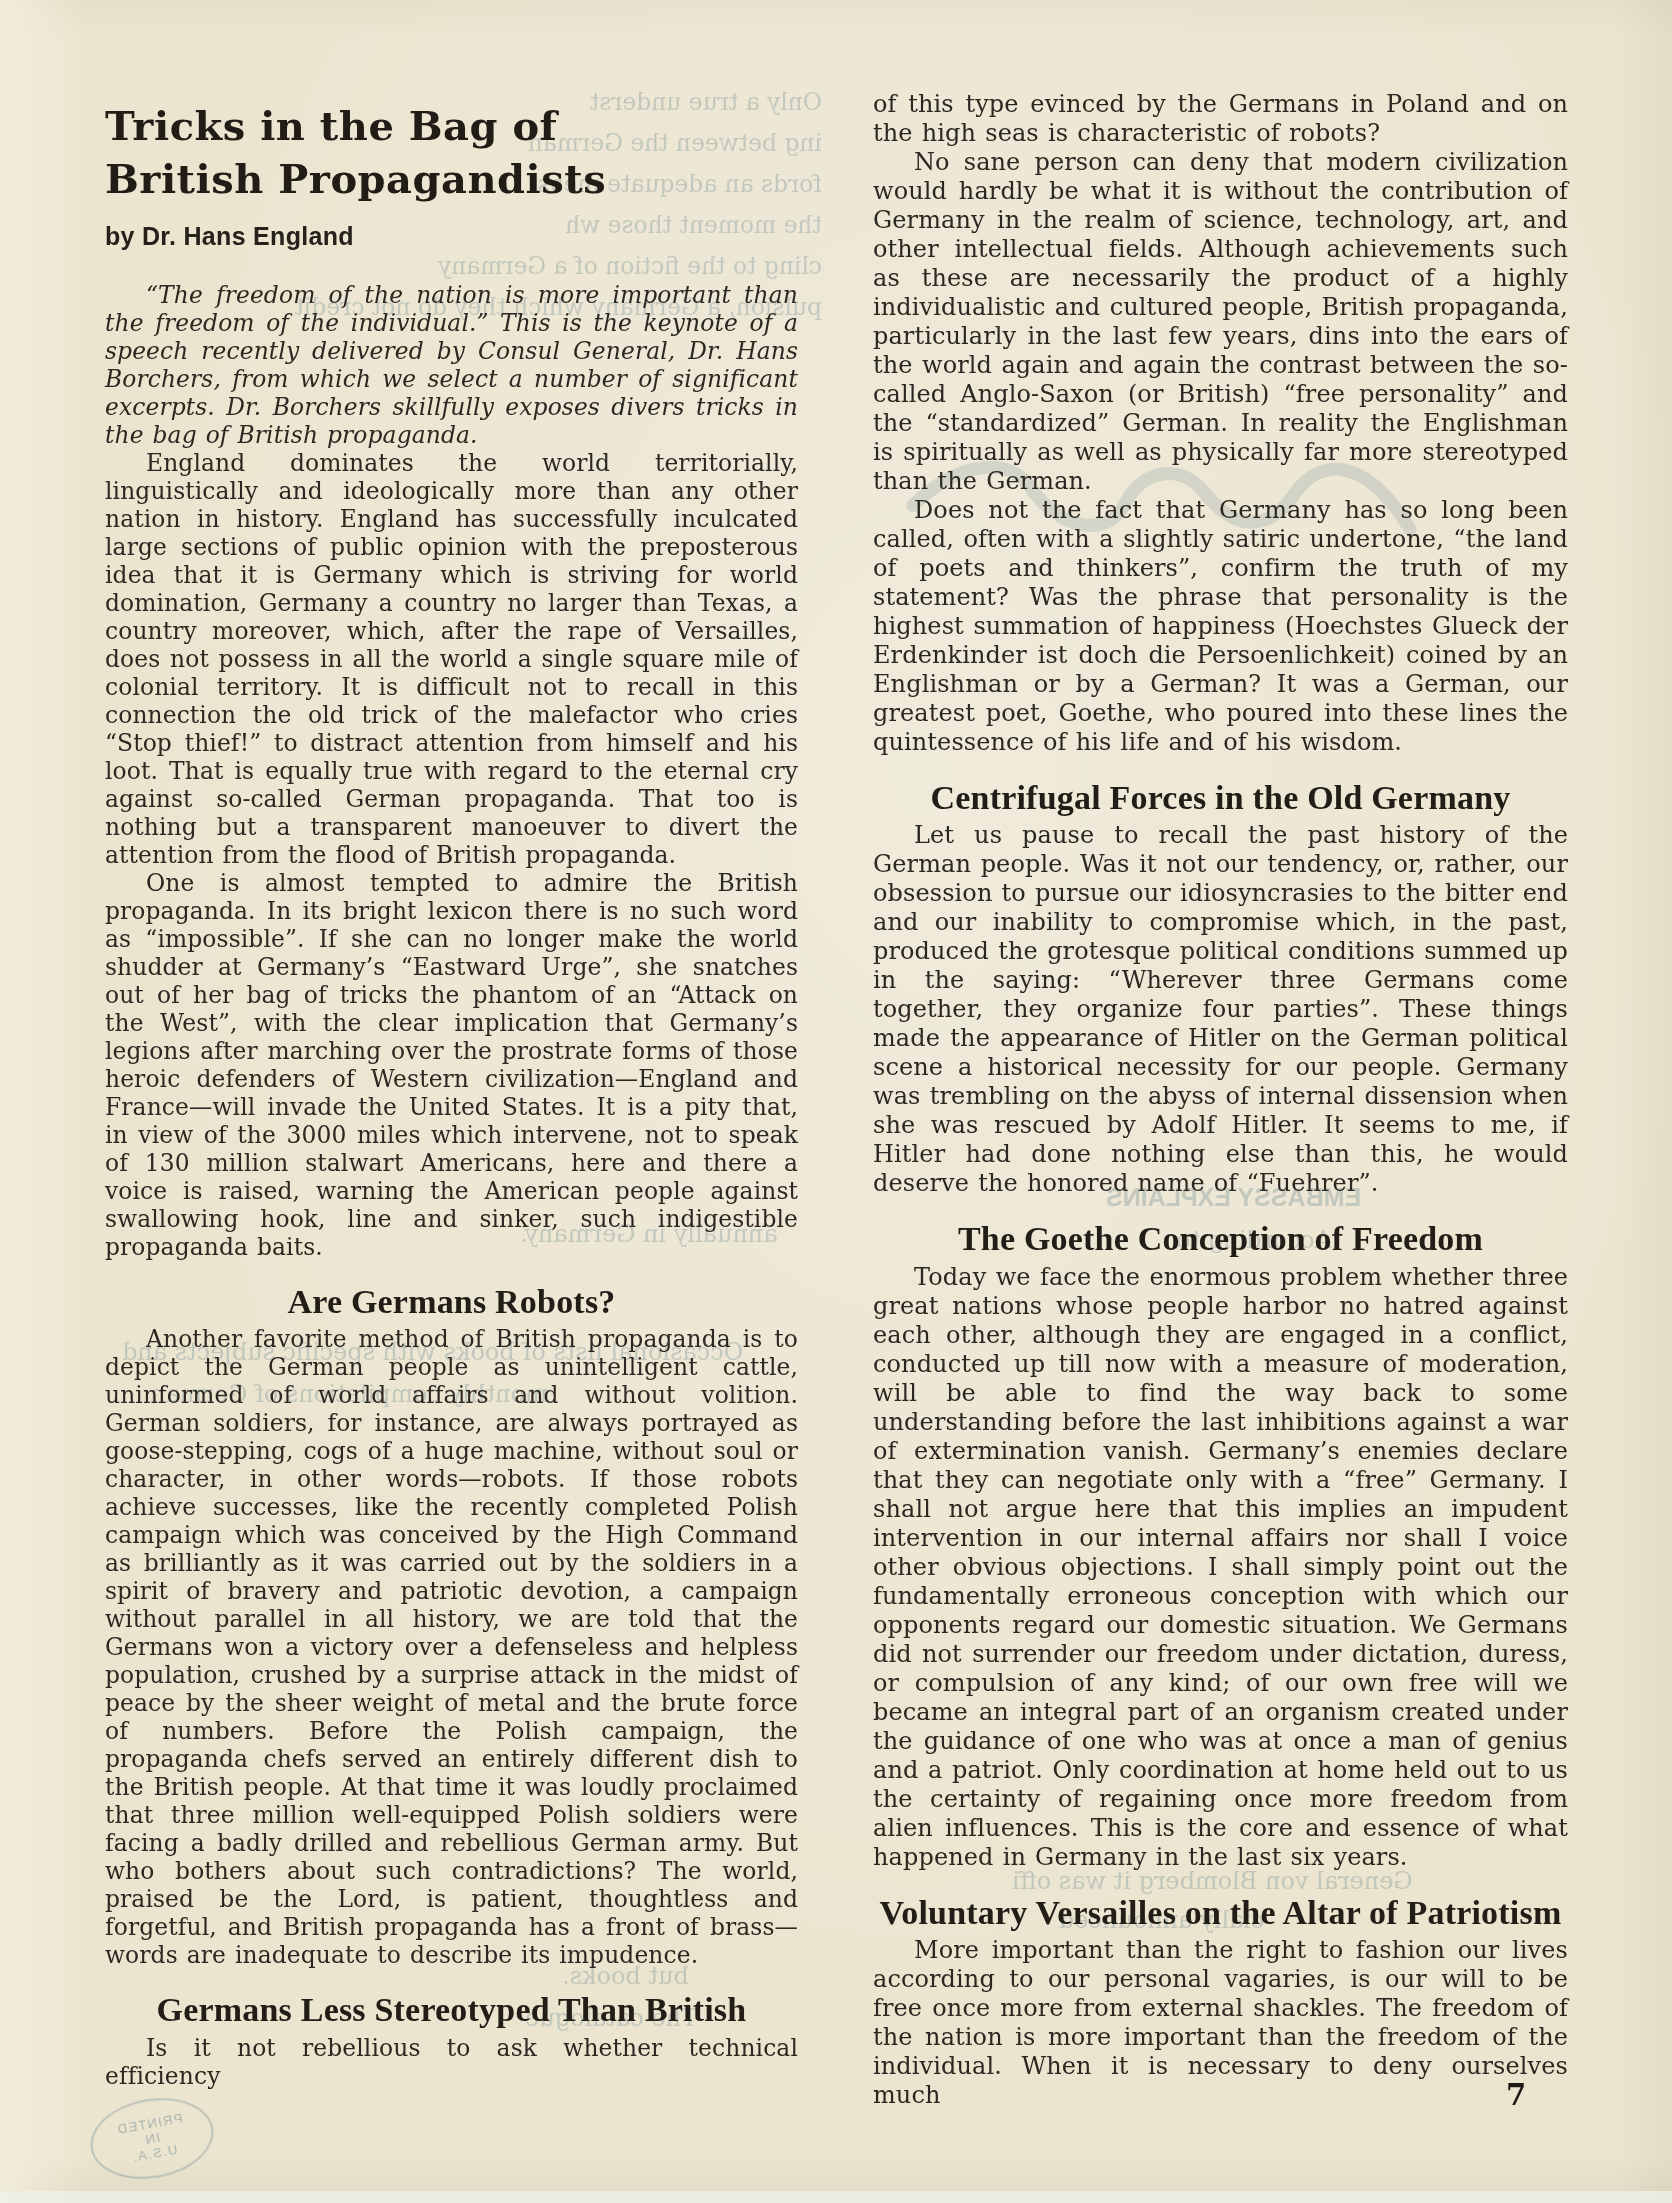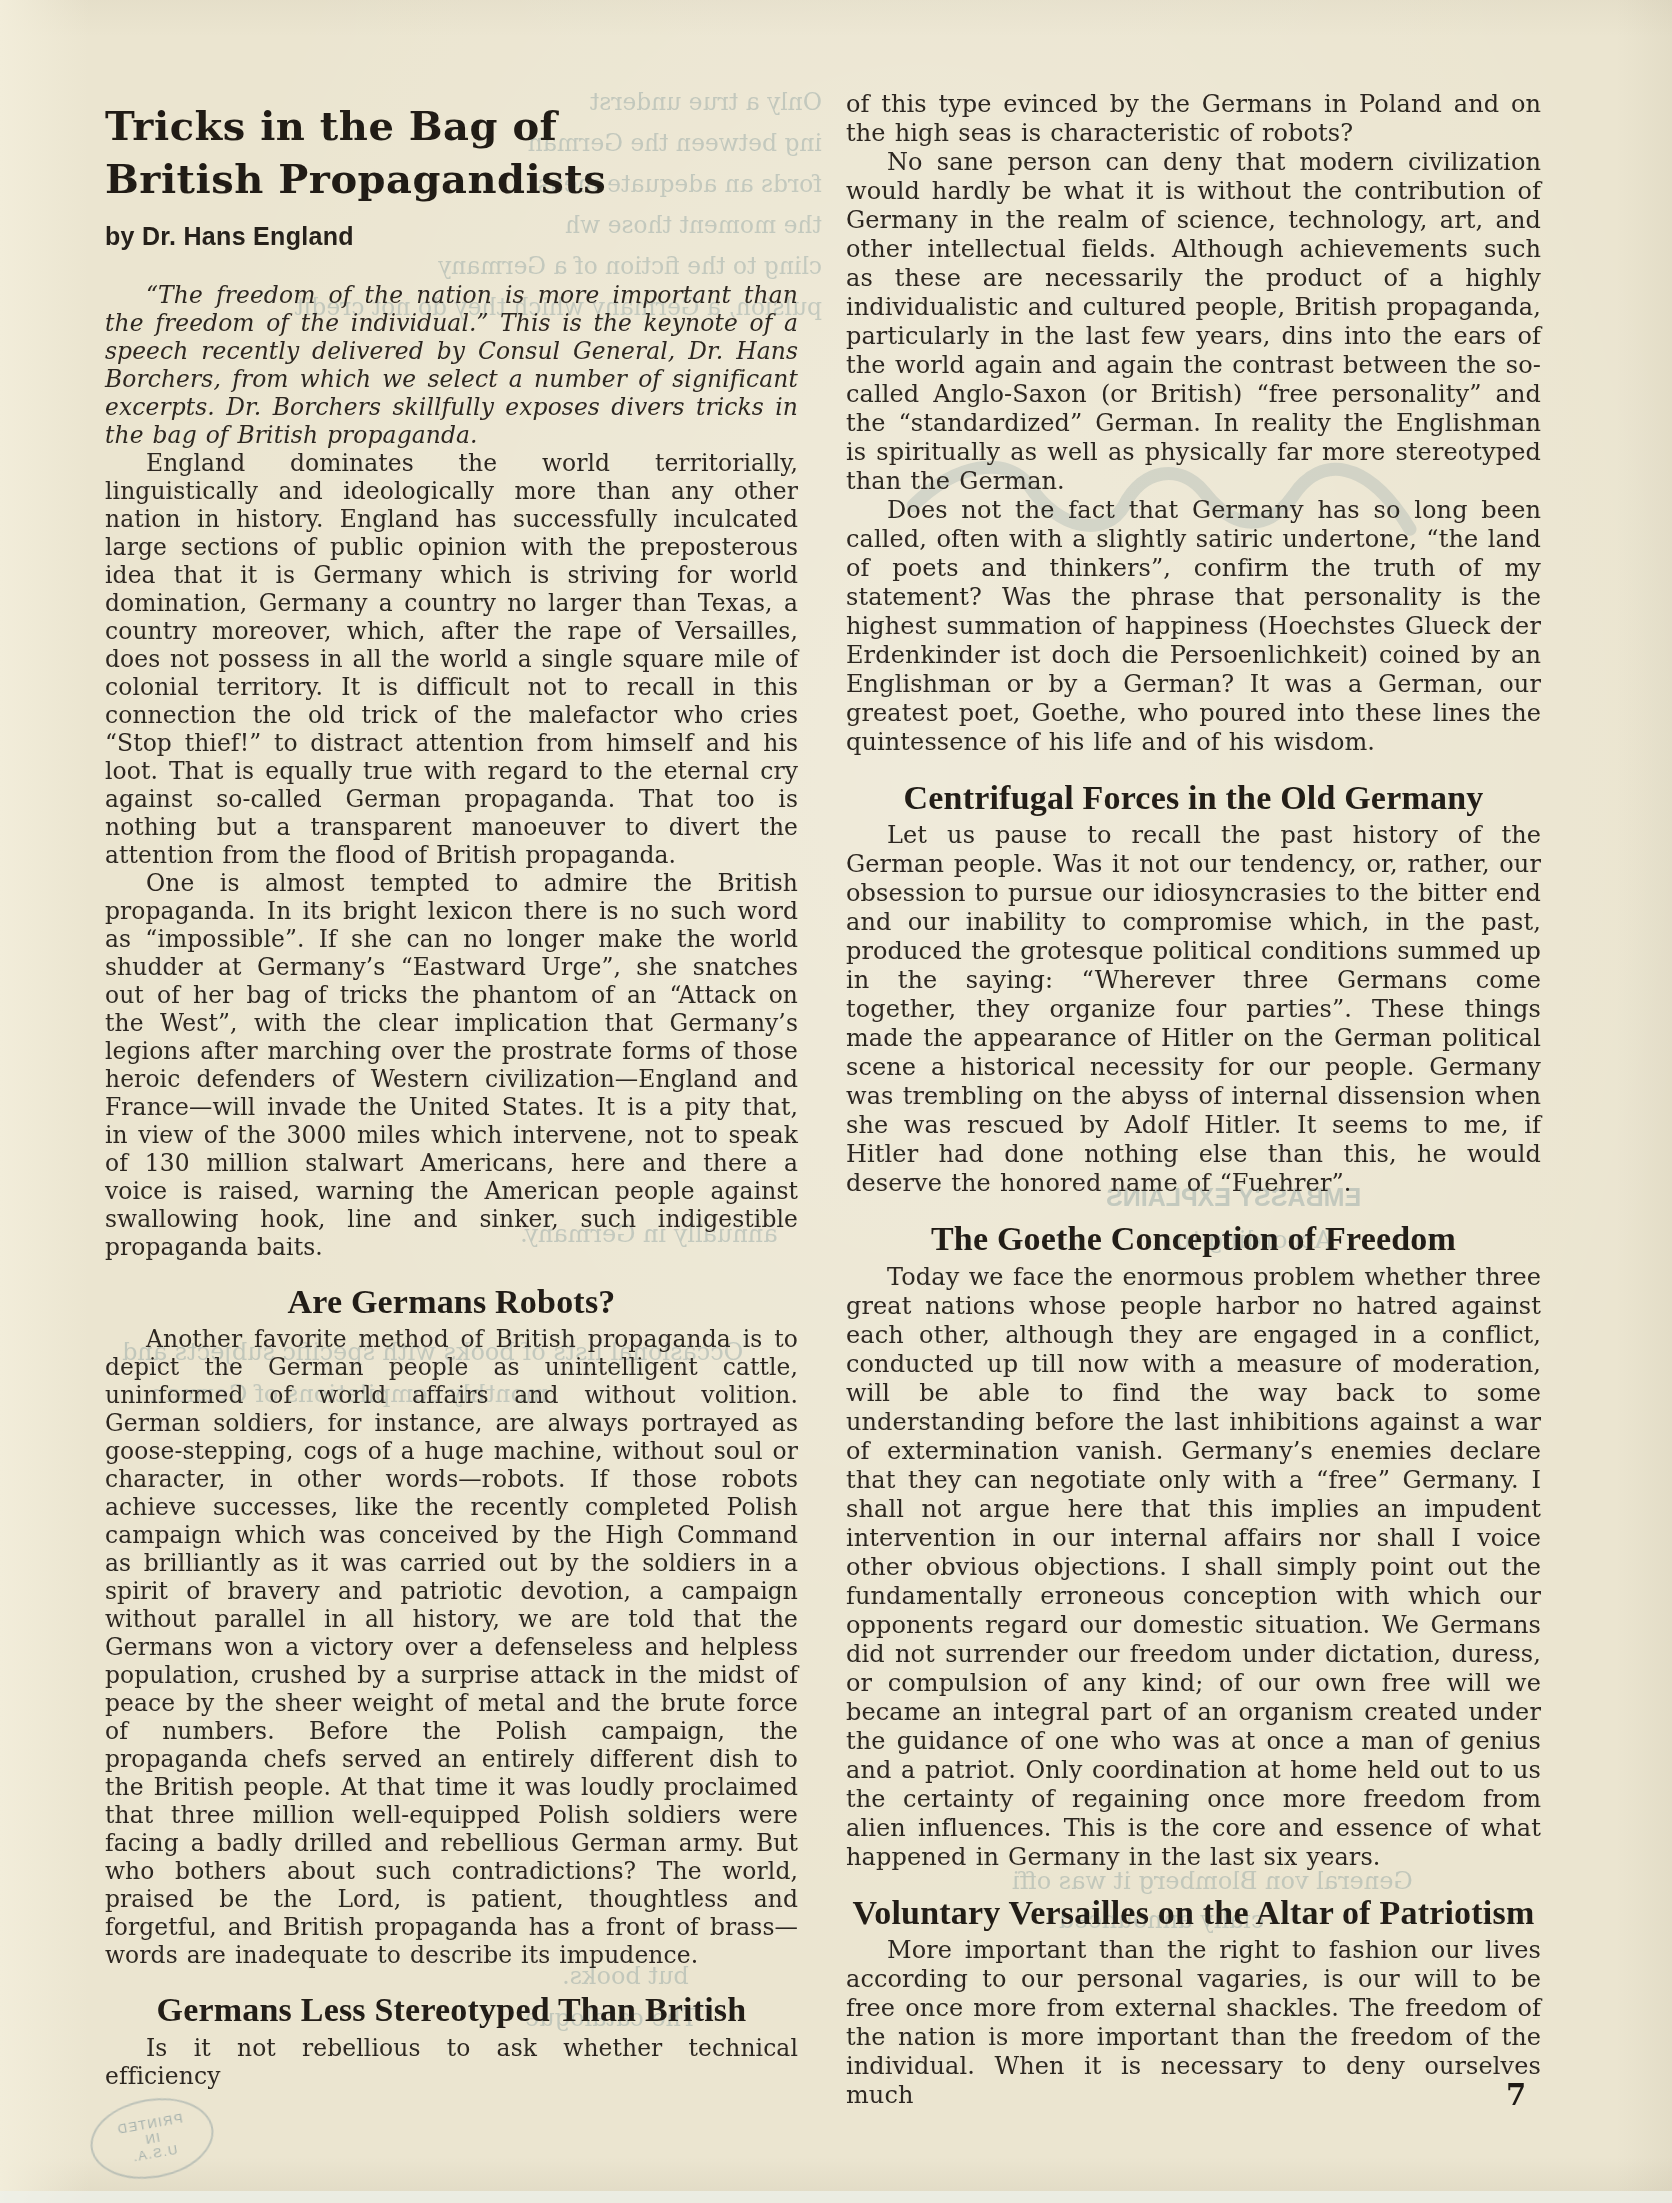--- a/index.html
+++ b/index.html
@@ -15,21 +15,21 @@
       linear-gradient(0deg, rgba(120,108,78,0.10) 0px, rgba(120,108,78,0) 47px),
       linear-gradient(180deg, rgba(120,108,78,0.05) 0px, rgba(120,108,78,0) 37px);
     overflow:hidden;
     font-family:"DejaVu Serif", serif;
     color:#2d2721;
   }
   .scan-strip{position:absolute;left:0;bottom:0;width:100%;height:13px;background:#eef0e8;opacity:.8;}
   
   .col{position:absolute;}
   .col-left{left:105px;top:99px;width:693px;}
-  .col-right{left:846px;top:90px;width:695px;}
+  .col-right{left:873px;top:90px;width:695px;}
   .article-title{
     margin:0 0 0 0;
     font-family:"DejaVu Serif", serif;
     font-weight:bold;
     font-size:40px;line-height:53px;
     letter-spacing:0.5px;
     color:#211c16;
   }
   .byline{
     margin:17px 0 0 0;

